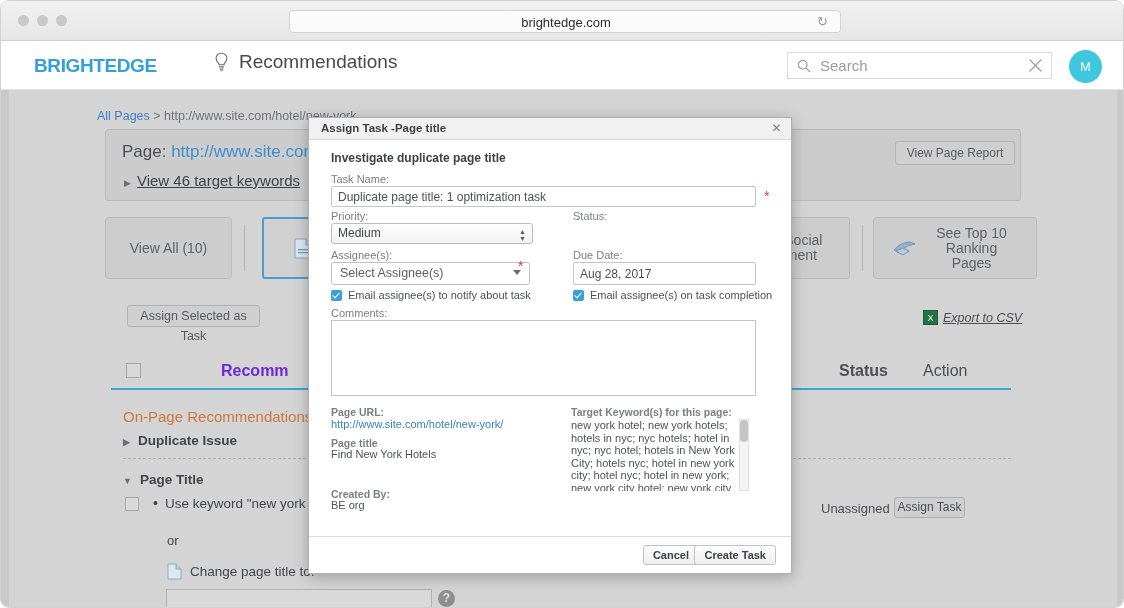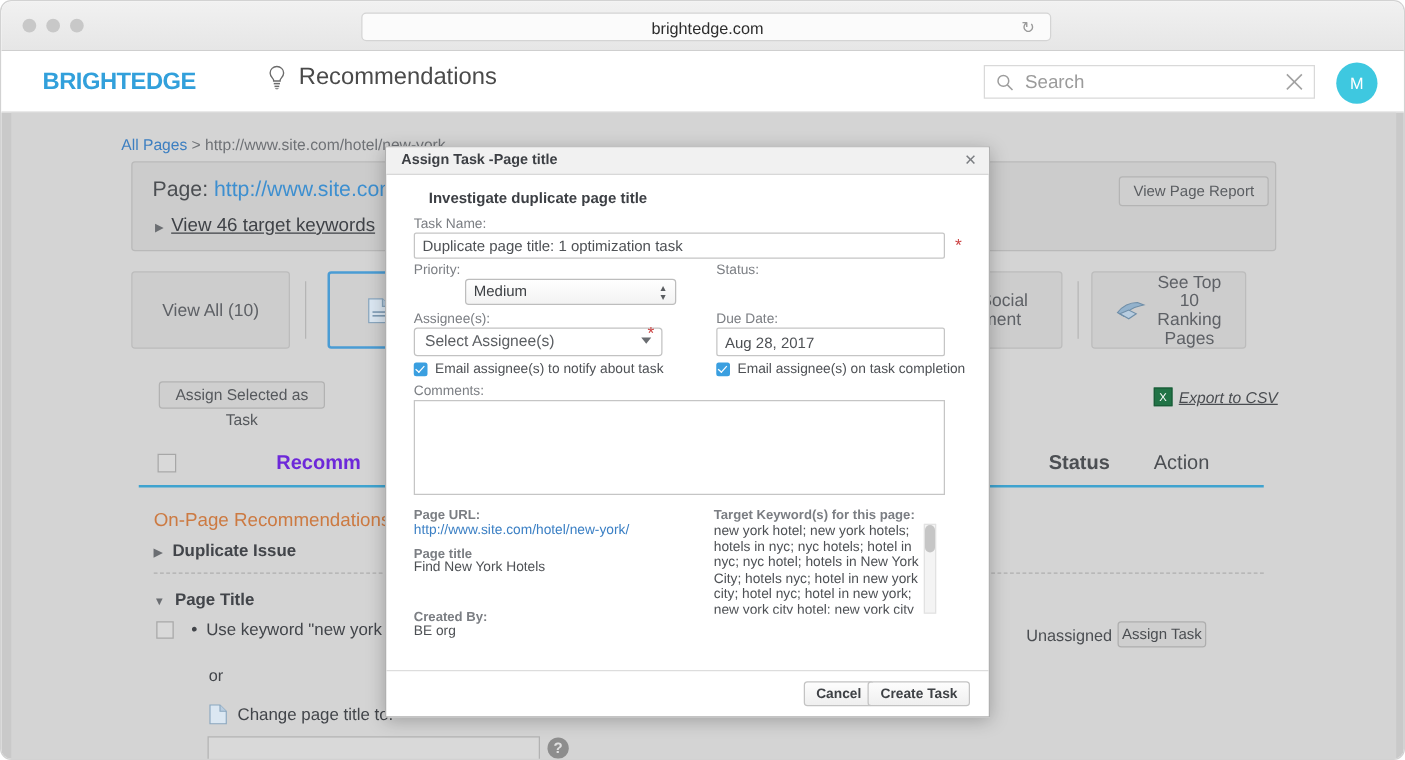--- a/index.html
+++ b/index.html
@@ -283,21 +283,21 @@
     background: linear-gradient(#fdfdfd, #efefef);
     border: 1px solid #c3c3c3; border-radius: 3px;
     font-size: 11px; font-weight: bold; color: #3e4145;
     text-align: center; line-height: 18px; padding: 0 9px;
   }
   .btn-cancel { right: 92px; }
   .btn-create { right: 15px; }
 
   .sub-head {
     position: absolute; left: 22px; top: 11px;
-    font-size: 12px; font-weight: bold; color: #3c3f44; margin-left: 12px;
+    font-size: 12px; font-weight: bold; color: #3c3f44;
   }
   .fld-label { position: absolute; font-size: 11px; color: #7b7e83; }
   .req-star { position: absolute; color: #c44; font-size: 14px; }
 
   .txt-input {
     position: absolute; height: 21px;
     background: #fff; border: 1px solid #c5c5c5; border-radius: 2px;
     font-family: "Liberation Sans", sans-serif;
     font-size: 12px; color: #4e5155;
     padding: 0 6px; outline: none;
@@ -417,21 +417,21 @@
         <rect x="4" y="11" width="10" height="1.3" fill="#7f9cb5"></rect>
         <rect x="4" y="14" width="10" height="1.3" fill="#7f9cb5"></rect>
       </svg>
       <span>Op</span>
     </div>
     <div class="tab-btn" style="left:640px; width:105px; white-space:pre-line;">
       <span>e Social
 ement</span>
     </div>
     <div class="tab-sep" style="left:757px;"></div>
-    <div class="tab-btn" style="left:768px; width:124px; white-space:pre-line;">
+    <div class="tab-btn" style="left:768px; width:164px; white-space:pre-line;">
       <svg class="doc-icon" style="width:26px;height:18px;" viewBox="0 0 26 18">
         <path d="M2 11c4-5 10-8 16-8l5 2-4 1c-5 1-9 4-12 8z" fill="#93b2cc" stroke="#6f8ea8" stroke-width="0.9"></path>
         <path d="M4 12l7-3 6 3-6 4z" fill="#b8cde0" stroke="#6f8ea8" stroke-width="0.9"></path>
       </svg>
       <span>See Top 10
 Ranking Pages</span>
     </div>
   </div>
 
   <div class="assign-sel-btn">Assign Selected as Task</div>
@@ -482,21 +482,21 @@
     </div>
 
     <div class="modal-body">
       <div class="sub-head">Investigate duplicate page title</div>
 
       <div class="fld-label" style="left:22px; top:33px;">Task Name:</div>
       <input class="txt-input" style="left: 22px; top: 46px; width: 425px;" value="Duplicate page title: 1 optimization task">
       <div class="req-star" style="left:455px; top:48px;">*</div>
 
       <div class="fld-label" style="left:22px; top:70px;">Priority:</div>
-      <div class="sel-input" style="left:22px; top:83px; width:169px;margin-left:41px;">
+      <div class="sel-input" style="left:22px; top:83px; width:202px;">
         <span>Medium</span>
         <span class="stepper">▲<br>▼</span>
       </div>
       <div class="fld-label" style="left:264px; top:70px;">Status:</div>
 
       <div class="fld-label" style="left:22px; top:109px;">Assignee(s):</div>
       <div class="assignee-sel" style="left:22px; top:122px; width:199px;">
         <span>Select Assignee(s)</span>
         <span class="caret-dn"></span>
       </div>

